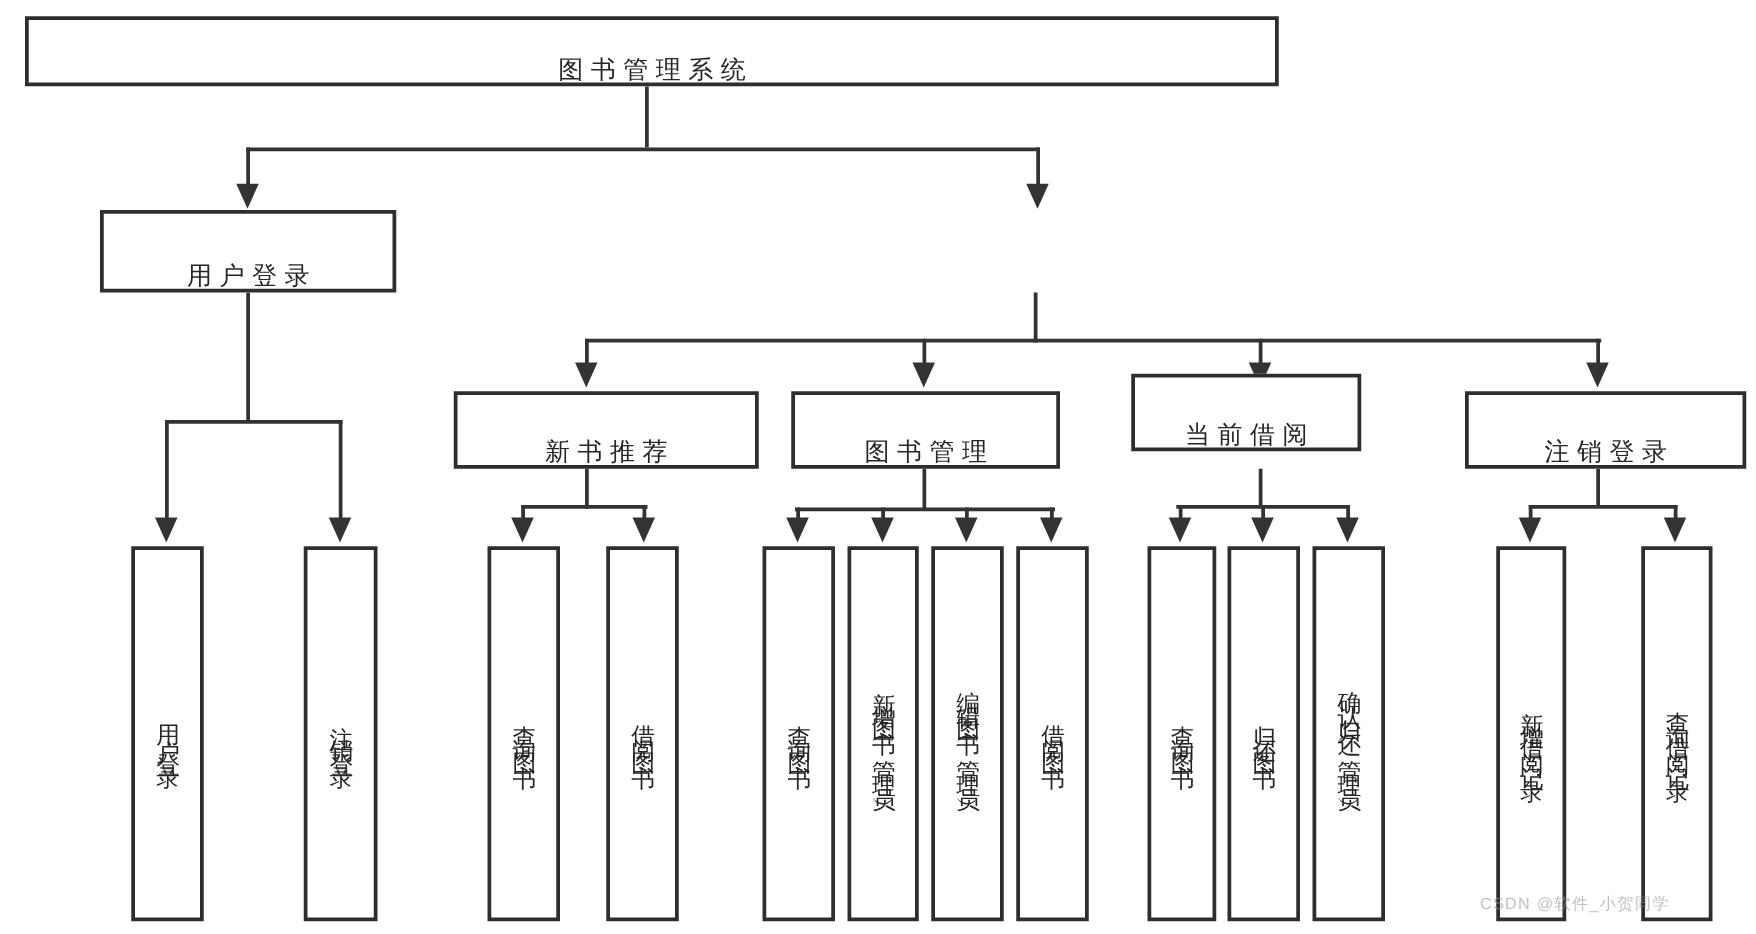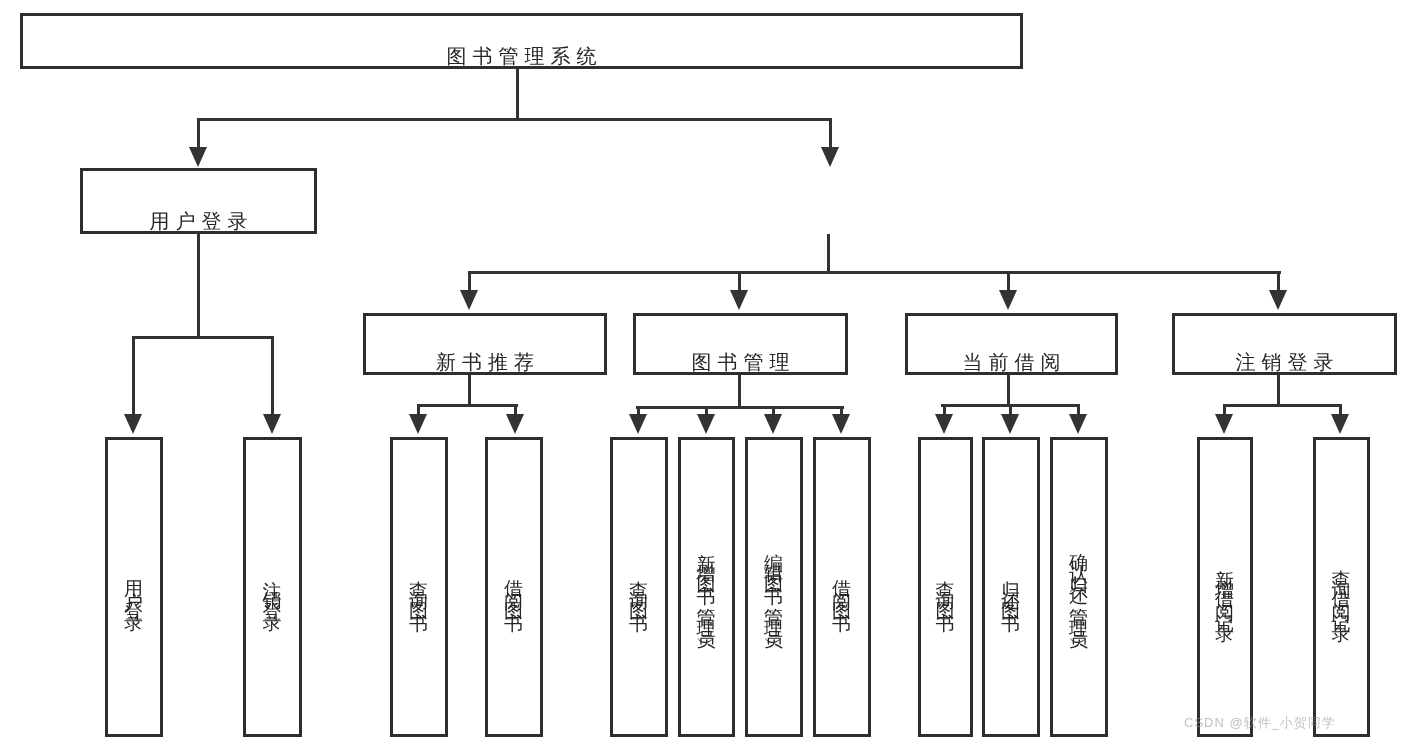--- a/index.html
+++ b/index.html
@@ -104,21 +104,21 @@
   <b class="ah" style="left:999px; top:290px;"></b>
   <i class="vl" style="left:1277px; top:271px; height:22px;"></i>
   <b class="ah" style="left:1269px; top:290px;"></b>
 
   <div class="node" style="left:363px; top:313px; width:244px; height:62px;">
     <span class="hlabel">新书推荐</span>
   </div>
   <div class="node" style="left:633px; top:313px; width:215px; height:62px;">
     <span class="hlabel">图书管理</span>
   </div>
-  <div class="node" style="left:905px; top:313px; width:213px; height:62px;">
+  <div class="node" style="left:905px; top:299px; width:184px; height:62px;">
     <span class="hlabel">当前借阅</span>
   </div>
   <div class="node" style="left:1172px; top:313px; width:225px; height:62px;">
     <span class="hlabel">注销登录</span>
   </div>
 
   <i class="vl" style="left:468px; top:375px; height:32px;"></i>
   <i class="hl" style="left:417px; top:404px; width:101px;"></i>
   <i class="vl" style="left:417px; top:404px; height:12px;"></i>
   <b class="ah" style="left:409px; top:414px;"></b>

